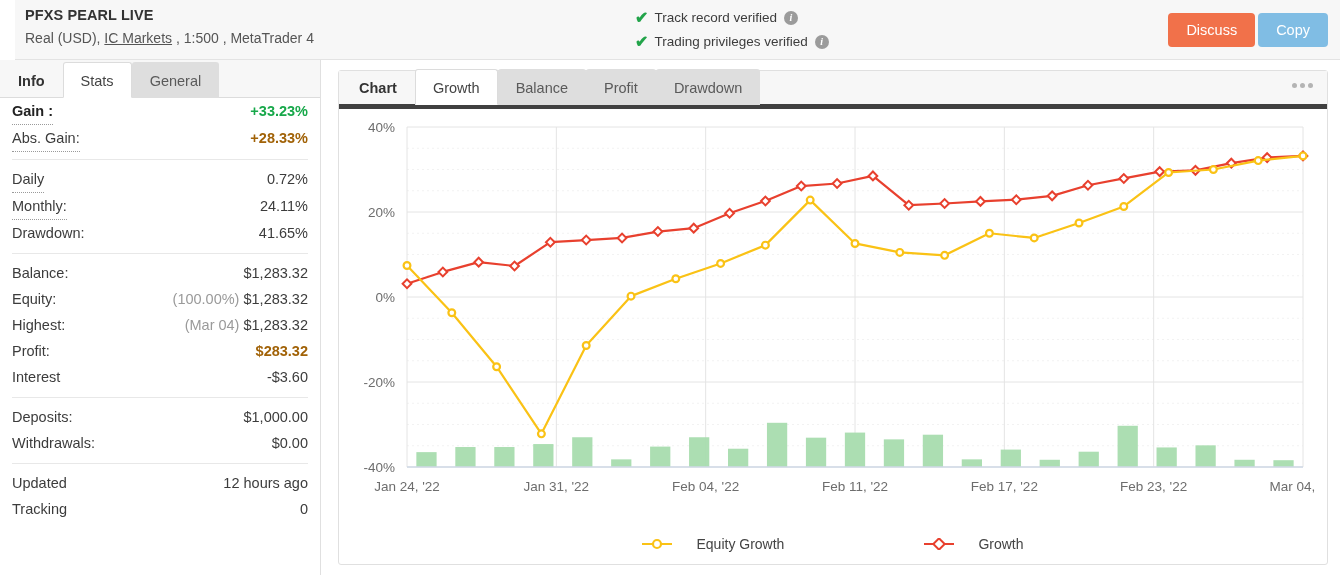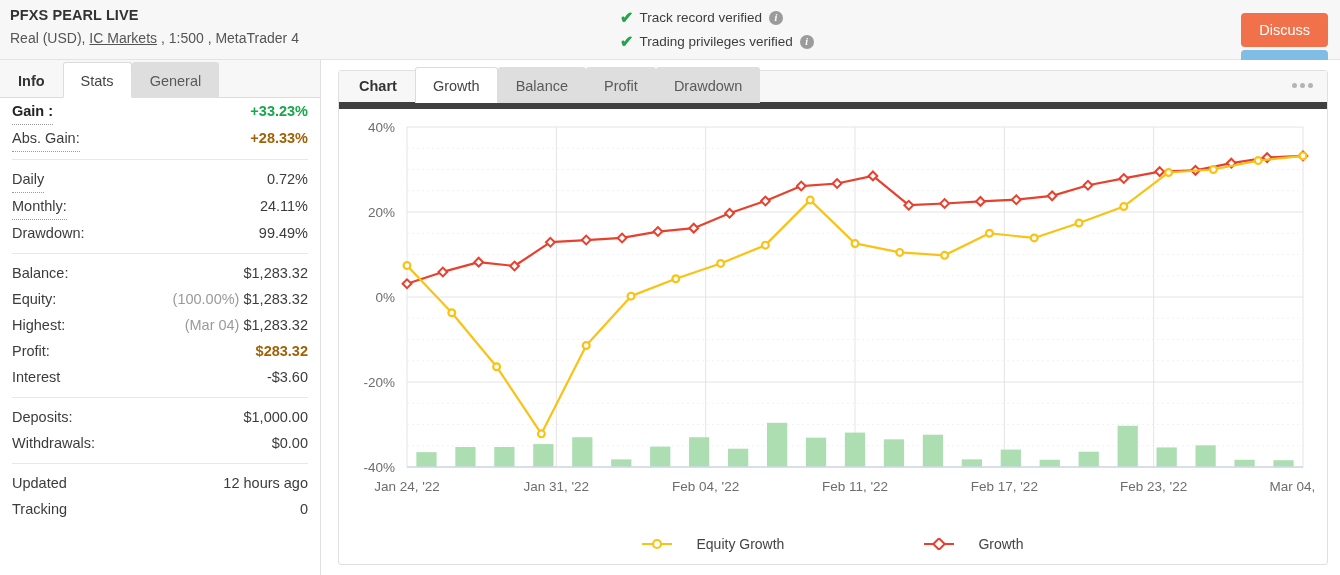--- a/index.html
+++ b/index.html
@@ -11,20 +11,21 @@
     color: #333333;
     overflow: hidden;
   }
 
   
   .header {
     position: relative;
     height: 60px;
     background: #f7f7f7;
     border-bottom: 1px solid #e3e3e3;
+    margin-left: 15px;
   }
   .acct-block { position: absolute; left: 10px; top: 5px; }
   .acct-title {
     font-size: 14.5px; font-weight: bold; color: #333;
     letter-spacing: .1px; line-height: 20px;
   }
   .acct-sub {
     font-size: 14px; color: #555; line-height: 22px; margin-top: 2px;
   }
   .acct-sub a { color: #555; text-decoration: underline; }
@@ -39,21 +40,21 @@
     margin-right: 6px; line-height: 1;
   }
   .info-dot {
     display: inline-flex; align-items: center; justify-content: center;
     width: 14px; height: 14px; border-radius: 50%;
     background: #9b9b9b; color: #fff;
     font-size: 10px; font-weight: bold; font-style: italic;
     margin-left: 7px; font-family: "Liberation Serif", serif;
   }
 
-  .btn-block { position: absolute; right: 12px; top: 13px; display: flex; gap: 3px; flex-direction: column; }
+  .btn-block { position: absolute; right: 12px; top: 13px; display: flex; gap: 3px; }
   .btn {
     border: none; border-radius: 4px; color: #fff;
     font-size: 14.5px; font-family: "Liberation Sans", sans-serif;
     padding: 0 18px; height: 34px; cursor: pointer;
   }
   .btn-discuss { background: #f1714a; }
   .btn-copy { background: #80bde4; }
 
   
   .body-wrap { display: flex; height: 515px; background:#fff; }
@@ -101,21 +102,21 @@
   .main {
     flex: 1 1 auto; padding: 10px 12px 0 17px;
     background: #fff; position: relative;
   }
   .card {
     border: 1px solid #e0e0e0; border-radius: 3px;
     height: 495px; background: #fff; position: relative;
   }
   .card-tabs {
     display: flex; align-items: flex-end; height: 38px;
-    background: #f7f7f7; border-bottom: 7px solid #404040;
+    background: #f7f7f7; border-bottom: 5px solid #404040;
     padding-left: 2px; position: relative;
   }
   .dots {
     position: absolute; right: 14px; top: 12px;
     display: flex; gap: 3px; cursor: pointer;
   }
   .dots i { width: 5px; height: 5px; border-radius: 50%; background: #b4b4b4; display:block; }
 
   .chart-area { position: relative; height: 455px; }
   svg.chart { display: block; }
@@ -177,21 +178,21 @@
         <div class="srow">
           <span class="lbl dotted">Daily</span>
           <span class="val ">0.72%</span>
         </div>
         <div class="srow">
           <span class="lbl dotted">Monthly:</span>
           <span class="val ">24.11%</span>
         </div>
         <div class="srow">
           <span class="lbl ">Drawdown:</span>
-          <span class="val ">99.49%</span>
+          <span class="val ">41.65%</span>
         </div>
         <div class="sep"></div>
         <div class="srow">
           <span class="lbl ">Balance:</span>
           <span class="val ">$1,283.32</span>
         </div>
         <div class="srow">
           <span class="lbl ">Equity:</span>
           <span class="val "><span class="muted">(100.00%) </span>$1,283.32</span>
         </div>

